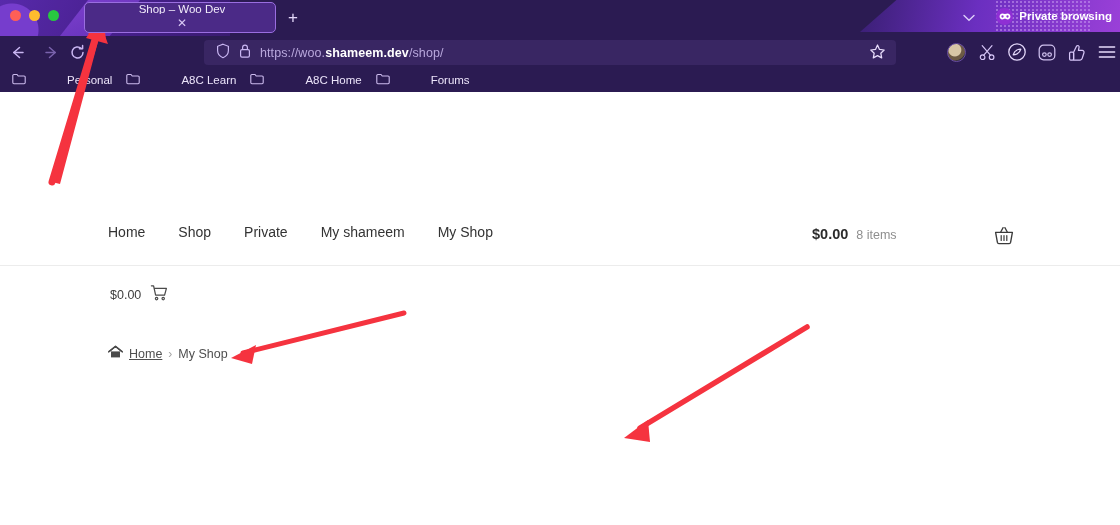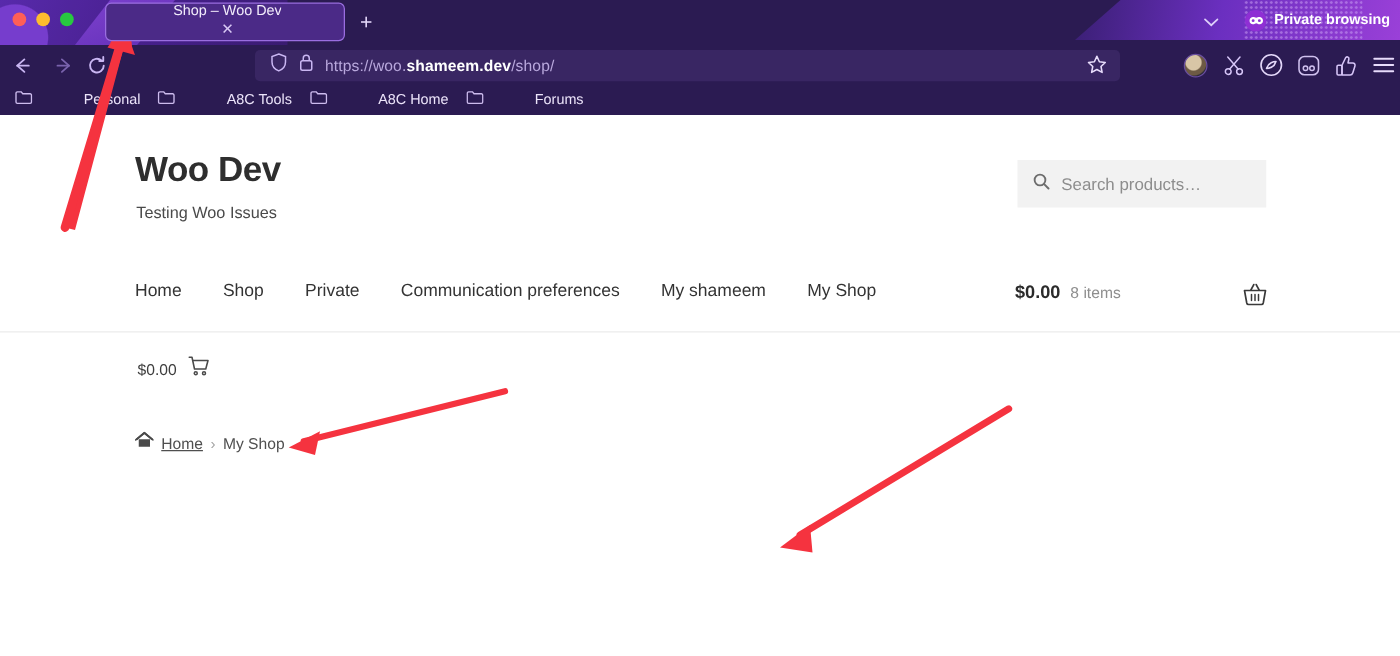--- a/index.html
+++ b/index.html
@@ -302,21 +302,21 @@
           </svg>
       </span>
       <span class="bm-label">Personal</span>
     </div>
     <div class="bm">
       <span>
         <svg width="14" height="12" viewBox="0 0 14 12" fill="none">
             <path d="M0.8 2.6 A1.1 1.1 0 0 1 1.9 1.5 H5 L6.2 3 H12.1 A1.1 1.1 0 0 1 13.2 4.1 V9.6 A1.1 1.1 0 0 1 12.1 10.7 H1.9 A1.1 1.1 0 0 1 0.8 9.6 Z" stroke="#cdbcee" stroke-width="1.1"></path>
           </svg>
       </span>
-      <span class="bm-label">A8C Tools</span>
+      <span class="bm-label">A8C Learn</span>
     </div>
     <div class="bm">
       <span>
         <svg width="14" height="12" viewBox="0 0 14 12" fill="none">
             <path d="M0.8 2.6 A1.1 1.1 0 0 1 1.9 1.5 H5 L6.2 3 H12.1 A1.1 1.1 0 0 1 13.2 4.1 V9.6 A1.1 1.1 0 0 1 12.1 10.7 H1.9 A1.1 1.1 0 0 1 0.8 9.6 Z" stroke="#cdbcee" stroke-width="1.1"></path>
           </svg>
       </span>
       <span class="bm-label">A8C Home</span>
     </div>
     <div class="bm">
@@ -325,41 +325,26 @@
             <path d="M0.8 2.6 A1.1 1.1 0 0 1 1.9 1.5 H5 L6.2 3 H12.1 A1.1 1.1 0 0 1 13.2 4.1 V9.6 A1.1 1.1 0 0 1 12.1 10.7 H1.9 A1.1 1.1 0 0 1 0.8 9.6 Z" stroke="#cdbcee" stroke-width="1.1"></path>
           </svg>
       </span>
       <span class="bm-label">Forums</span>
     </div>
   </div>
 </div>
 
 <div id="page">
 
-  <div id="site-header">
-    <div id="site-title">Woo Dev</div>
-    <div id="site-tagline">Testing Woo Issues</div>
-
-    <div id="product-search">
-      <span>
-        <svg width="14" height="14" viewBox="0 0 14 14" fill="none">
-          <circle cx="6" cy="6" r="4.3" stroke="#6d6d6d" stroke-width="1.5"></circle>
-          <path d="M9.3 9.3 L12.8 12.8" stroke="#6d6d6d" stroke-width="1.6" stroke-linecap="round"></path>
-        </svg>
-      </span>
-      <span class="ph">Search products…</span>
-    </div>
-  </div>
 
   <div id="main-nav">
     <div id="nav-links">
       <a href="#">Home</a>
       <a href="#">Shop</a>
       <a href="#">Private</a>
-      <a href="#">Communication preferences</a>
       <a href="#">My shameem</a>
       <a href="#">My Shop</a>
     </div>
 
     <div id="cart-summary">
       <span class="amount">$0.00</span>
       <span class="items">8 items</span>
     </div>
 
     <div id="basket-icon-wrap">

